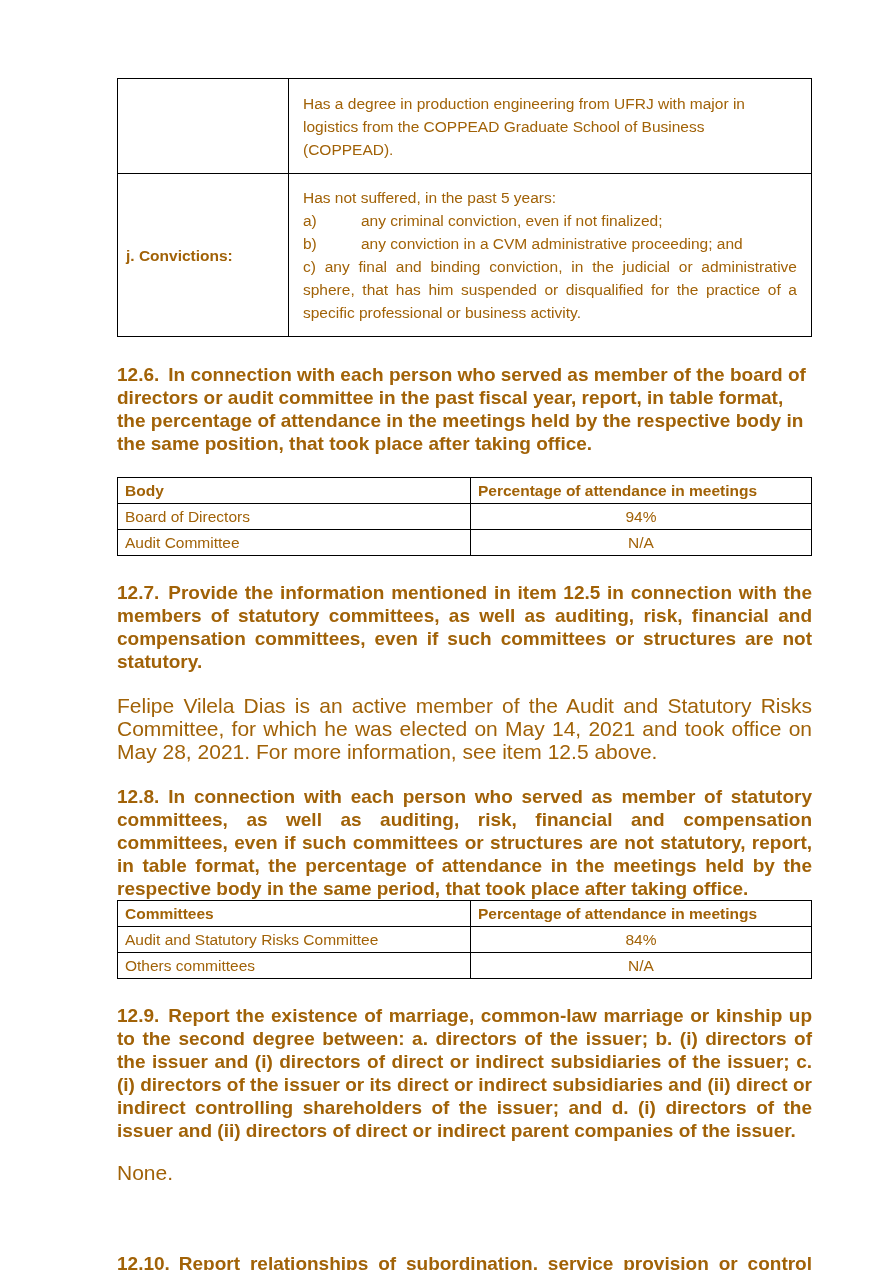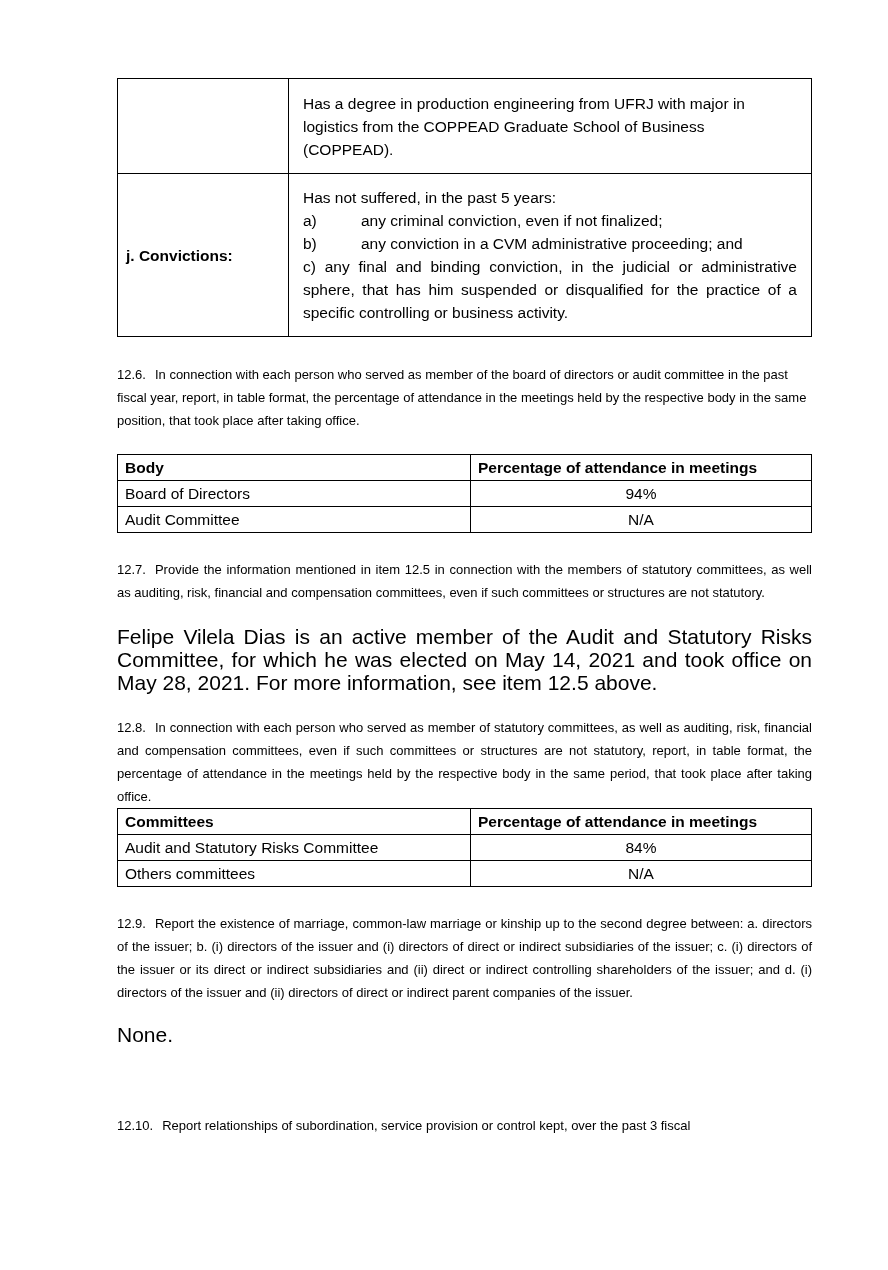--- a/index.html
+++ b/index.html
@@ -1,21 +1,21 @@
 <!DOCTYPE html>
 <html><head>
 <meta charset="utf-8">
 <style>
   html,body{margin:0;padding:0;background:#ffffff;}
   .page{
     position:relative;
     width:888px;height:1270px;
     background:#ffffff;
     font-family:"Liberation Sans",sans-serif;
-    color:#000000;
+    color:#a16207;
     overflow:hidden;
   }
   .content{position:absolute;left:117px;top:78px;width:695px;}
   p{margin:0;}
   .doc{font-size:15.5px;line-height:23px;}
 
   
   table{border-collapse:collapse;width:695px;table-layout:fixed;}
   .profile-table td{
     border:1.6px solid #000;
@@ -31,21 +31,21 @@
     border:1.6px solid #000;
     font-size:15.5px;line-height:21px;
     padding:2px 7px;
     text-align:left;vertical-align:middle;
   }
   .att-table th{font-weight:bold;}
   .att-table .c1{width:338px;}
   .att-table td.val{text-align:center;}
 
   
-  .h{font-weight:normal;font-size:13px;line-height:23px;text-align:justify;}
+  .h{font-weight:bold;font-size:19px;line-height:23px;text-align:justify;}
   .h.left{text-align:left;}
   .num{margin-right:9px;}
   .para{font-size:21px;line-height:23px;text-align:justify;}
 
   .mt22{margin-top:22px;border-radius:8px;} .mt21{margin-top:21px;}
   .mt24{margin-top:19px;} .mt25{margin-top:25px;}
   .mt26{margin-top:26px;} .mt27{}
   .mt62{margin-top:68px;}
 </style>
 </head>
@@ -65,21 +65,21 @@
       <tr>
         <td class="label-col">j. Convictions:</td>
         <td>
           <p>Has not suffered, in the past 5 years:</p>
           <p>
             <span class="marker">a)</span><span>any criminal conviction, even if not finalized;</span>
           </p>
           <p>
             <span class="marker">b)</span><span>any conviction in a CVM administrative proceeding; and</span>
           </p>
-          <p class="closing">c) any final and binding conviction, in the judicial or administrative sphere, that has him suspended or disqualified for the practice of a specific controlling or business activity.</p>
+          <p class="closing">c) any final and binding conviction, in the judicial or administrative sphere, that has him suspended or disqualified for the practice of a specific professional or business activity.</p>
         </td>
       </tr>
     </tbody>
       </table>
 
     <p class="h left mt26">
       <span class="num">12.6.</span><span>In connection with each person who served as member of the board of directors or audit committee in the past fiscal year, report, in table format, the percentage of attendance in the meetings held by the respective body in the same position, that took place after taking office.</span>
     </p>
 
     <table class="att-table mt22">

